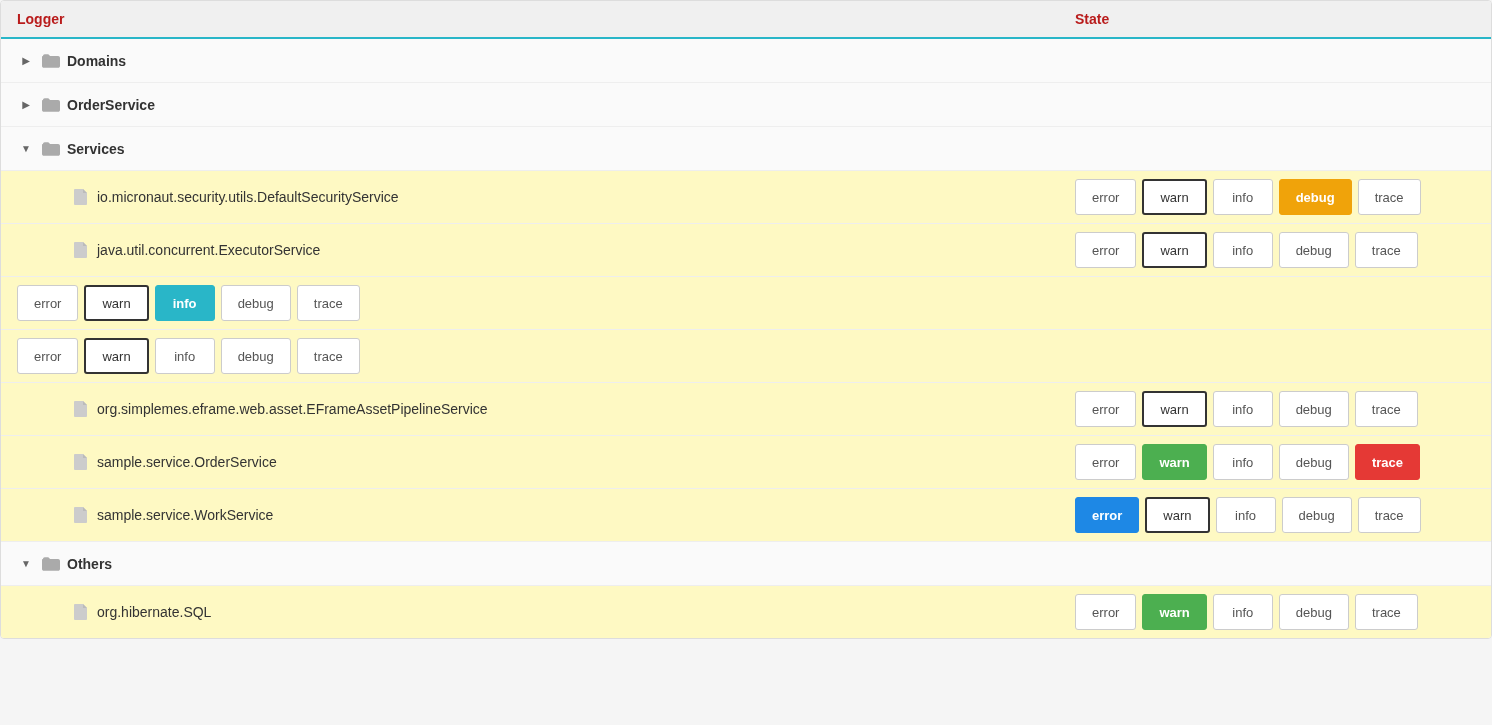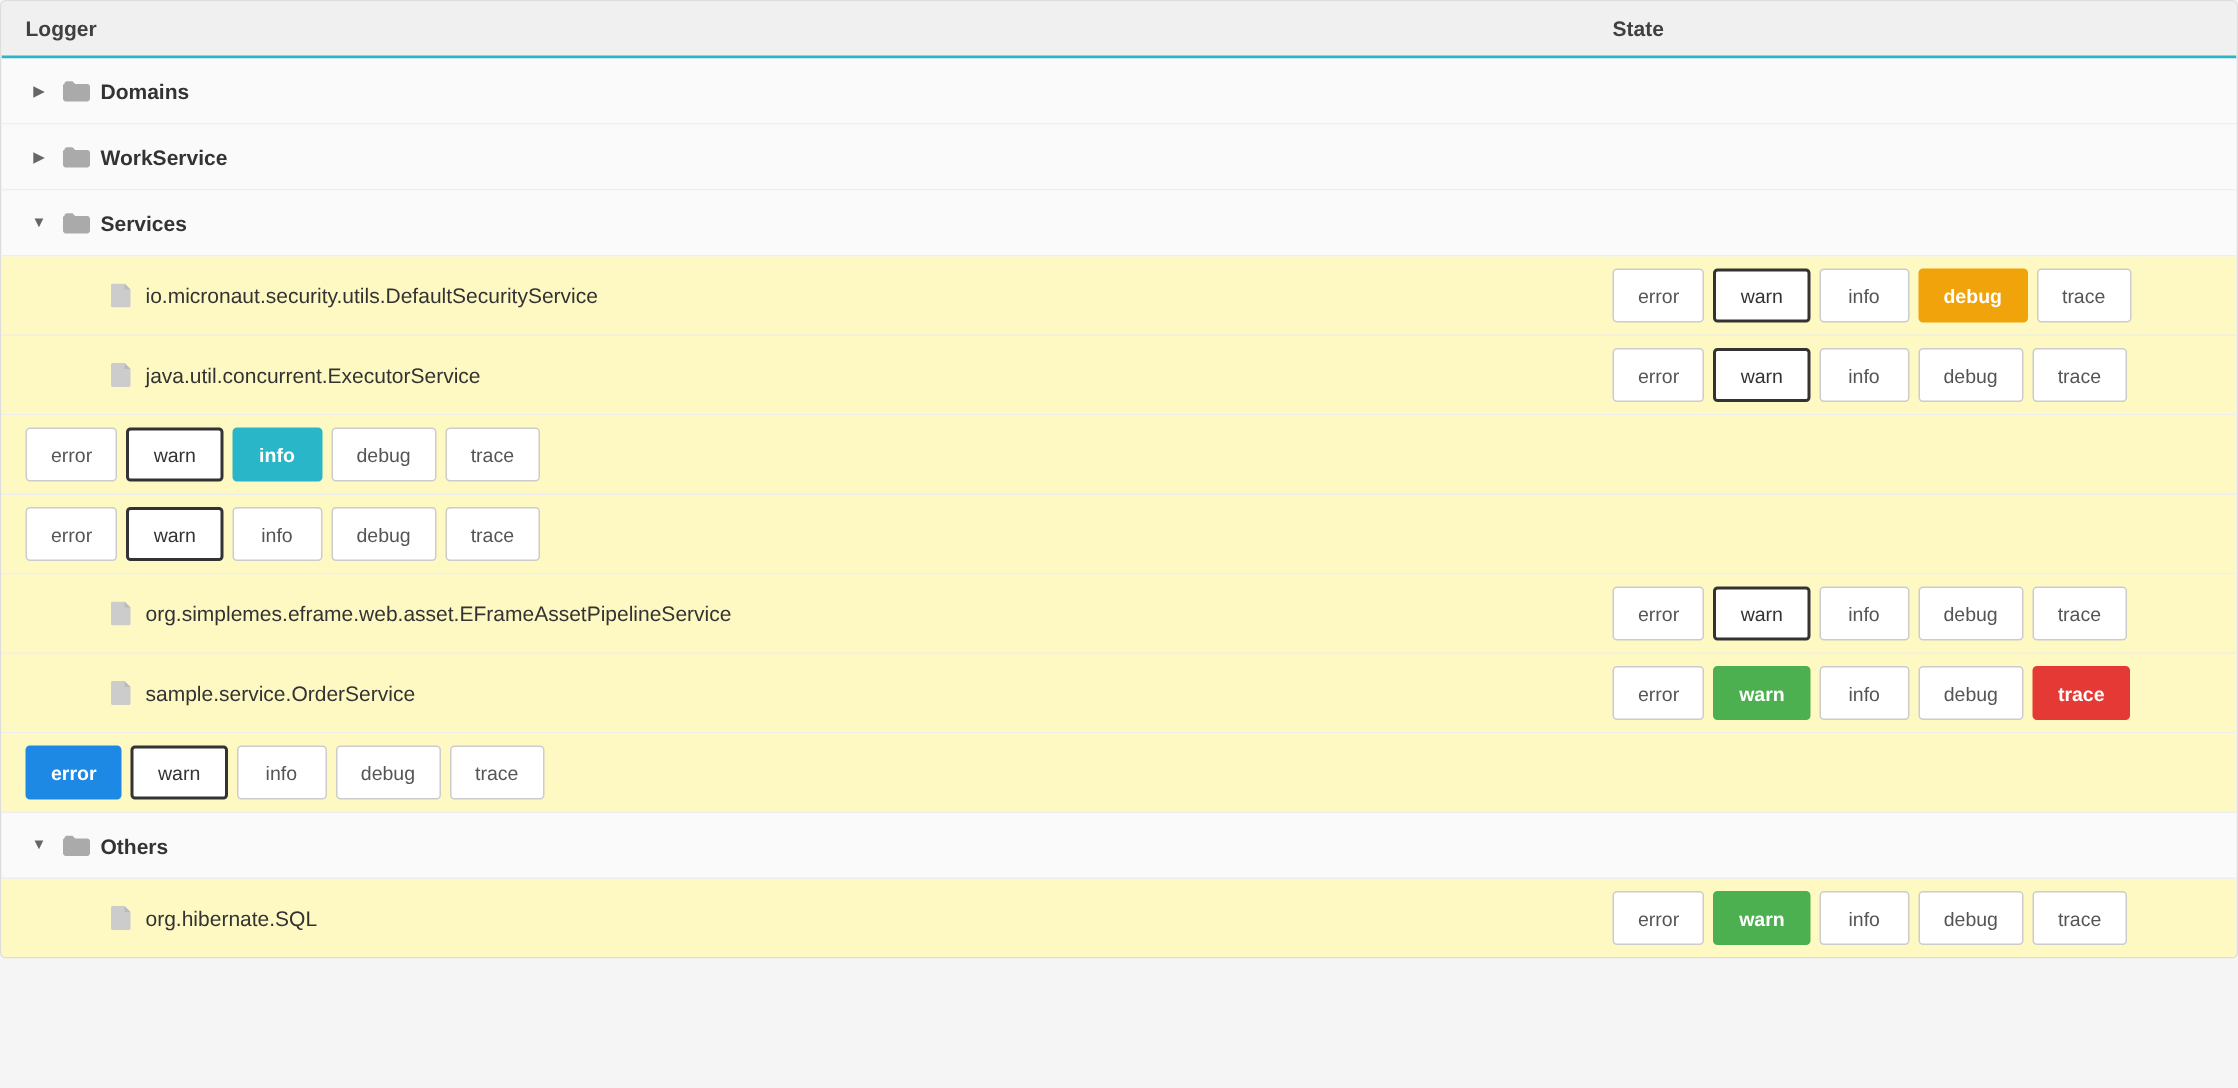--- a/index.html
+++ b/index.html
@@ -16,21 +16,21 @@
       overflow: hidden;
     }
     .table-header {
       display: flex;
       align-items: center;
       padding: 10px 16px;
       background: #f0f0f0;
       border-bottom: 2px solid #29b6c8;
       font-weight: 600;
       font-size: 14px;
-      color: #404040;
+      color: #b91c1c;
     }
     .header-logger {
       flex: 1;
     }
     .header-state {
       width: 400px;
       text-align: left;
     }
     .tree-row {
       display: flex;
@@ -187,21 +187,21 @@
         </div>
       </div>
       <div class="tree-row category">
         <div class="row-left">
           <div class="expand-btn">▶</div>
           <div class="folder-icon">
             <svg class="folder-svg" viewBox="0 0 20 16" xmlns="http://www.w3.org/2000/svg">
       <path d="M1 3 C1 2 2 1 3 1 L7 1 L9 3 L18 3 C19 3 20 4 20 5 L20 14 C20 15 19 16 18 16 L2 16 C1 16 0 15 0 14 L0 4 C0 3.5 0.5 3 1 3Z" fill="#aaa"></path>
     </svg>
           </div>
-          <span class="category-label">WorkService</span>
+          <span class="category-label">OrderService</span>
         </div>
       </div>
       <div class="tree-row category">
         <div class="row-left">
           <div class="expand-btn">▼</div>
           <div class="folder-icon">
             <svg class="folder-svg" viewBox="0 0 20 16" xmlns="http://www.w3.org/2000/svg">
       <path d="M1 3 C1 2 2 1 3 1 L7 1 L9 3 L18 3 C19 3 20 4 20 5 L20 14 C20 15 19 16 18 16 L2 16 C1 16 0 15 0 14 L0 4 C0 3.5 0.5 3 1 3Z" fill="#aaa"></path>
     </svg>
           </div>
@@ -300,20 +300,31 @@
         </div>
         <div class="row-right">
           <button class="log-btn normal">error</button>
           <button class="log-btn active-warn-green">warn</button>
           <button class="log-btn normal">info</button>
           <button class="log-btn normal">debug</button>
           <button class="log-btn active-trace-red">trace</button>
         </div>
       </div>
       <div class="tree-row leaf">
+        <div class="row-left">
+          <div class="leaf-indent"></div>
+          <div class="expand-spacer"></div>
+          <div class="file-icon">
+            <svg class="file-svg" viewBox="0 0 14 16" xmlns="http://www.w3.org/2000/svg">
+      <path d="M1 0 L9 0 L13 4 L13 15 C13 15.5 12.5 16 12 16 L1 16 C0.5 16 0 15.5 0 15 L0 1 C0 0.5 0.5 0 1 0Z" fill="#ccc"></path>
+      <path d="M9 0 L9 4 L13 4Z" fill="#bbb"></path>
+    </svg>
+          </div>
+          <span class="row-label">sample.service.WorkService</span>
+        </div>
         <div class="row-right">
           <button class="log-btn active-error-blue">error</button>
           <button class="log-btn warn-bordered">warn</button>
           <button class="log-btn normal">info</button>
           <button class="log-btn normal">debug</button>
           <button class="log-btn normal">trace</button>
         </div>
       </div>
       <div class="tree-row category">
         <div class="row-left">

